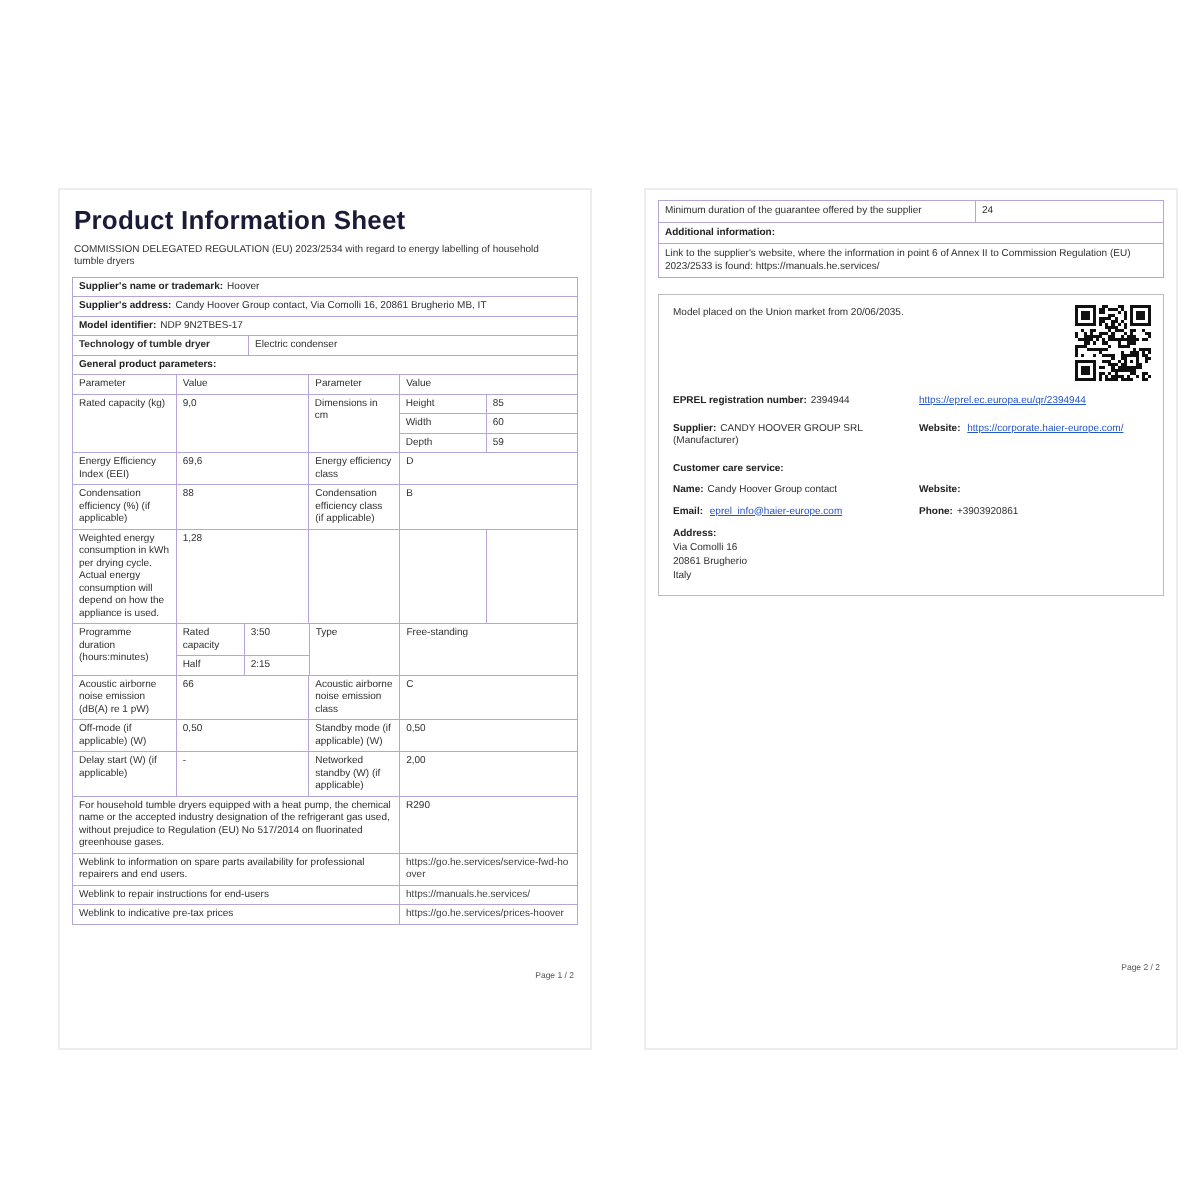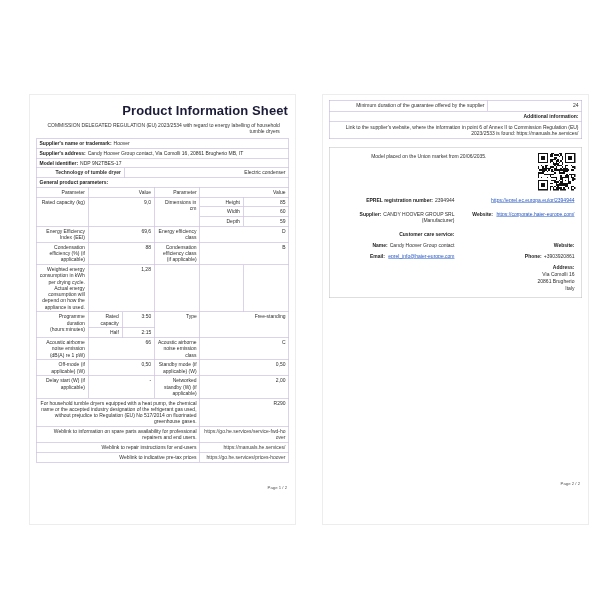--- a/index.html
+++ b/index.html
@@ -1,21 +1,21 @@
 <!DOCTYPE html>
 <html><head>
 <meta charset="utf-8">
 <style>
   html,body{margin:0;padding:0;}
   body{
     width:600px;height:600px;background:#ffffff;overflow:hidden;
     font-family:"Liberation Sans",sans-serif;color:#2e2e2e;
     -webkit-font-smoothing:antialiased;
   }
-  .sheet{position:relative;width:508px;height:600px;background:#fff;text-align:right;}
+  .sheet{position:relative;width:508px;height:600px;background:#fff;}
   .page{
     position:absolute;width:534px;height:862px;background:#fff;
     border:2px solid #ededed;box-sizing:border-box;
     transform:scale(0.5);transform-origin:0 0;
     font-size:10px;line-height:1.25;color:#2f2f2f;
   }
   #page1{left:29px;top:94px;}
   #page2{left:322px;top:94px;}
   .pad{padding:10px 12px 0 12px;}
 

